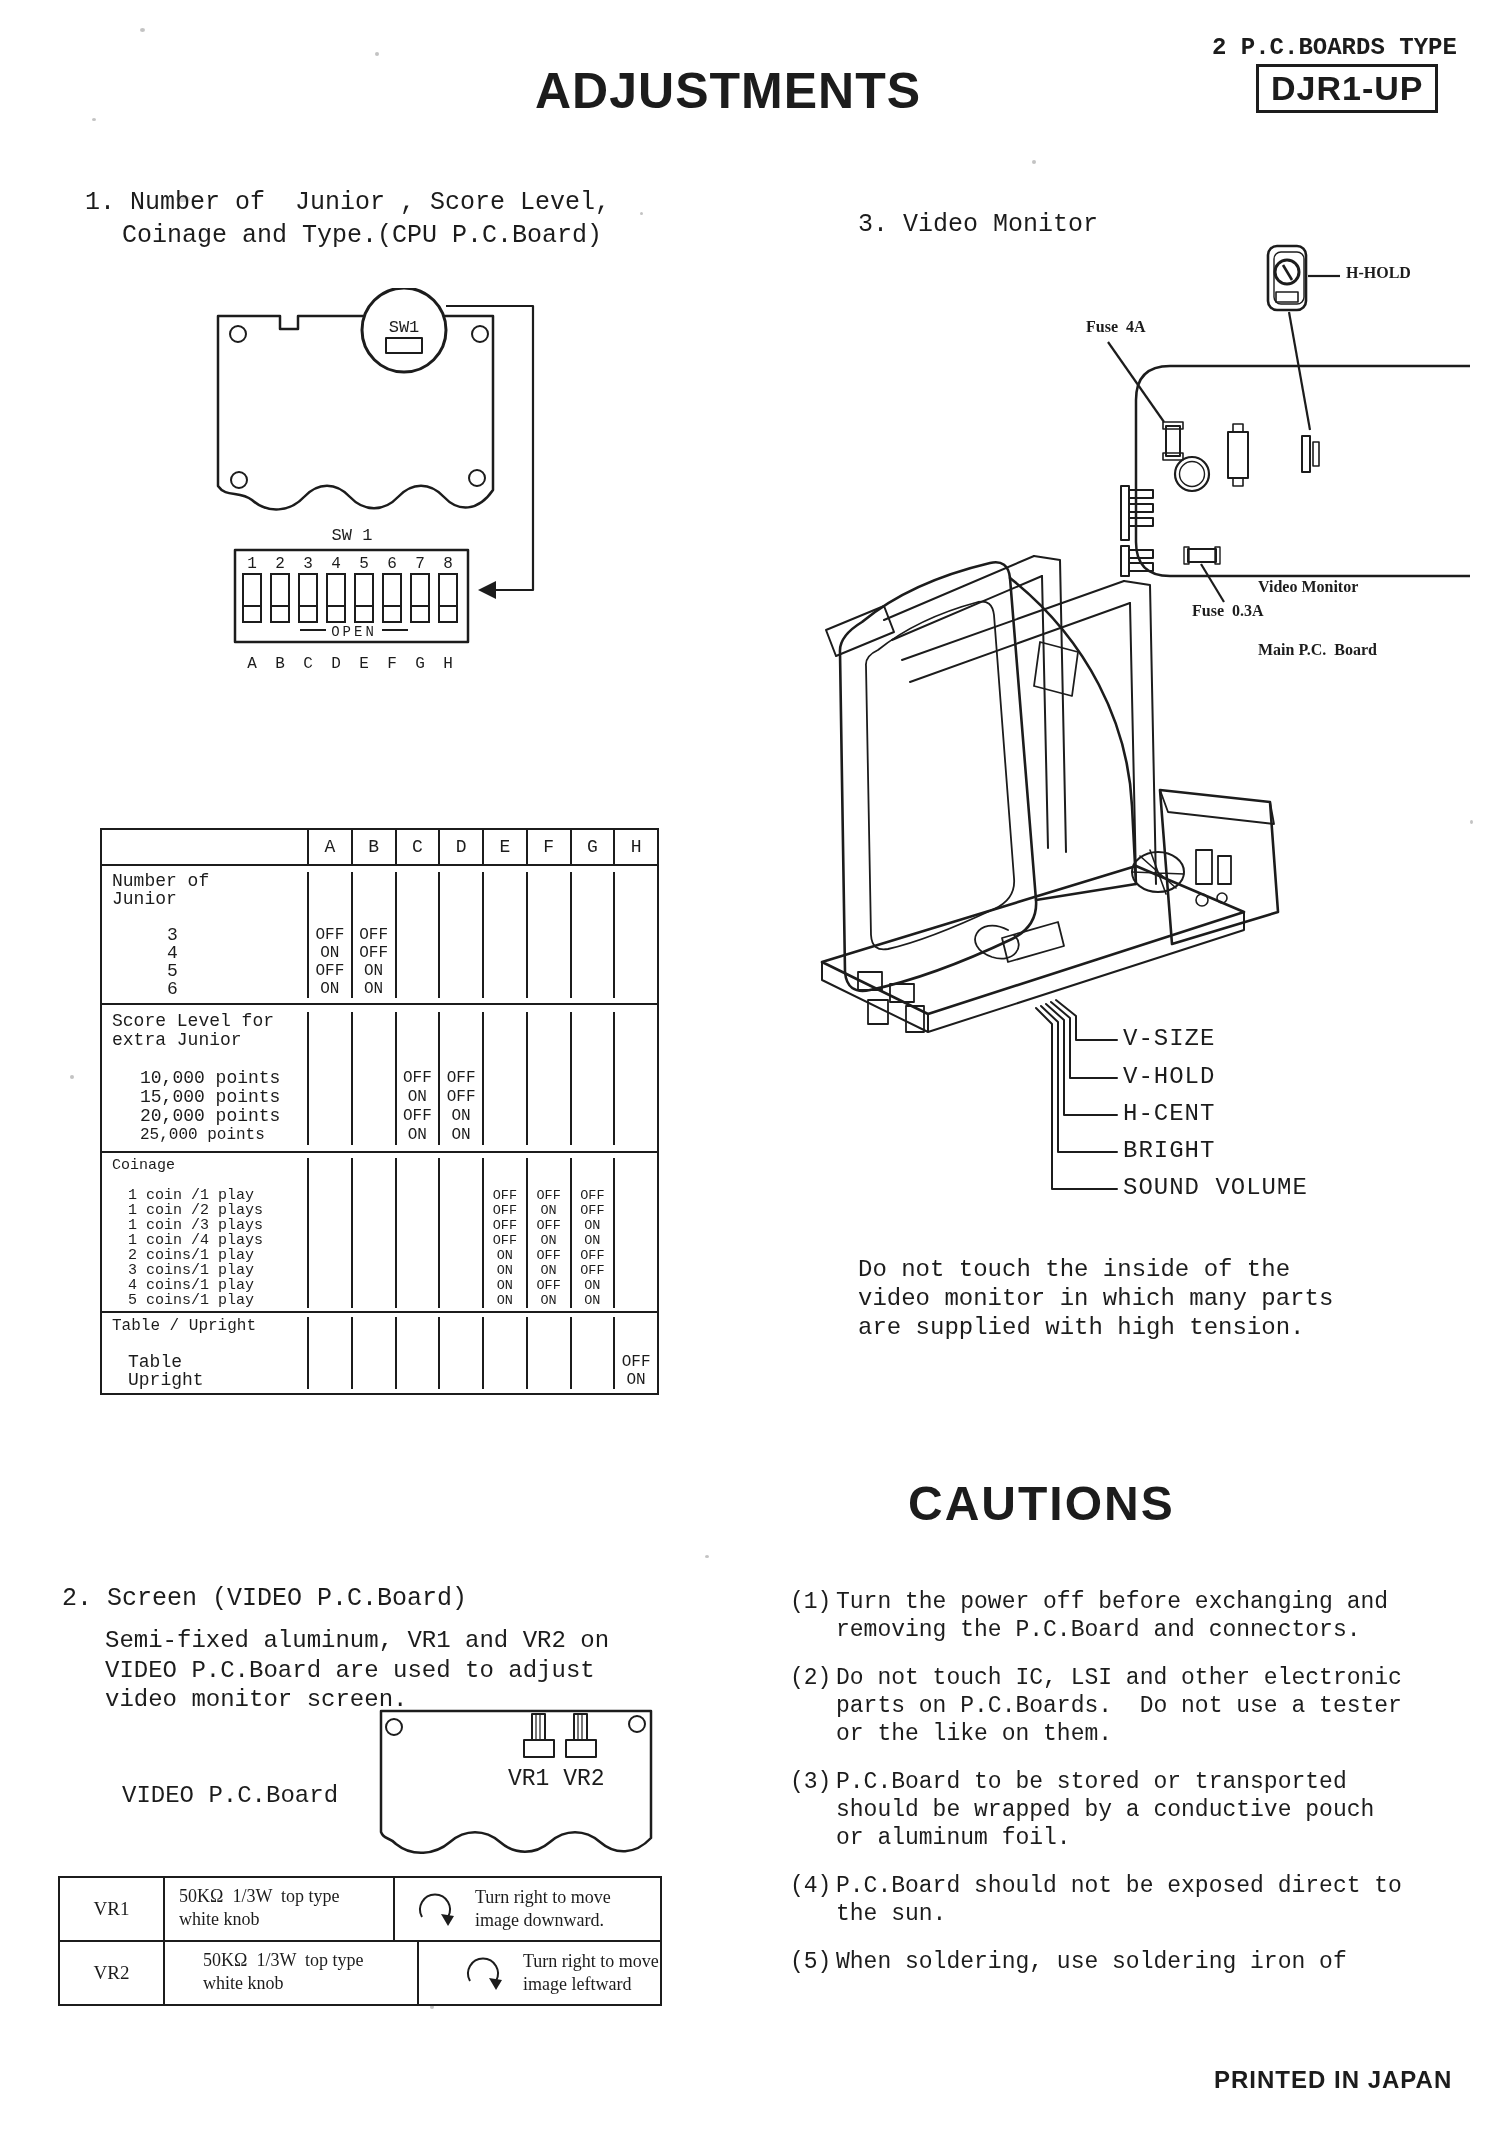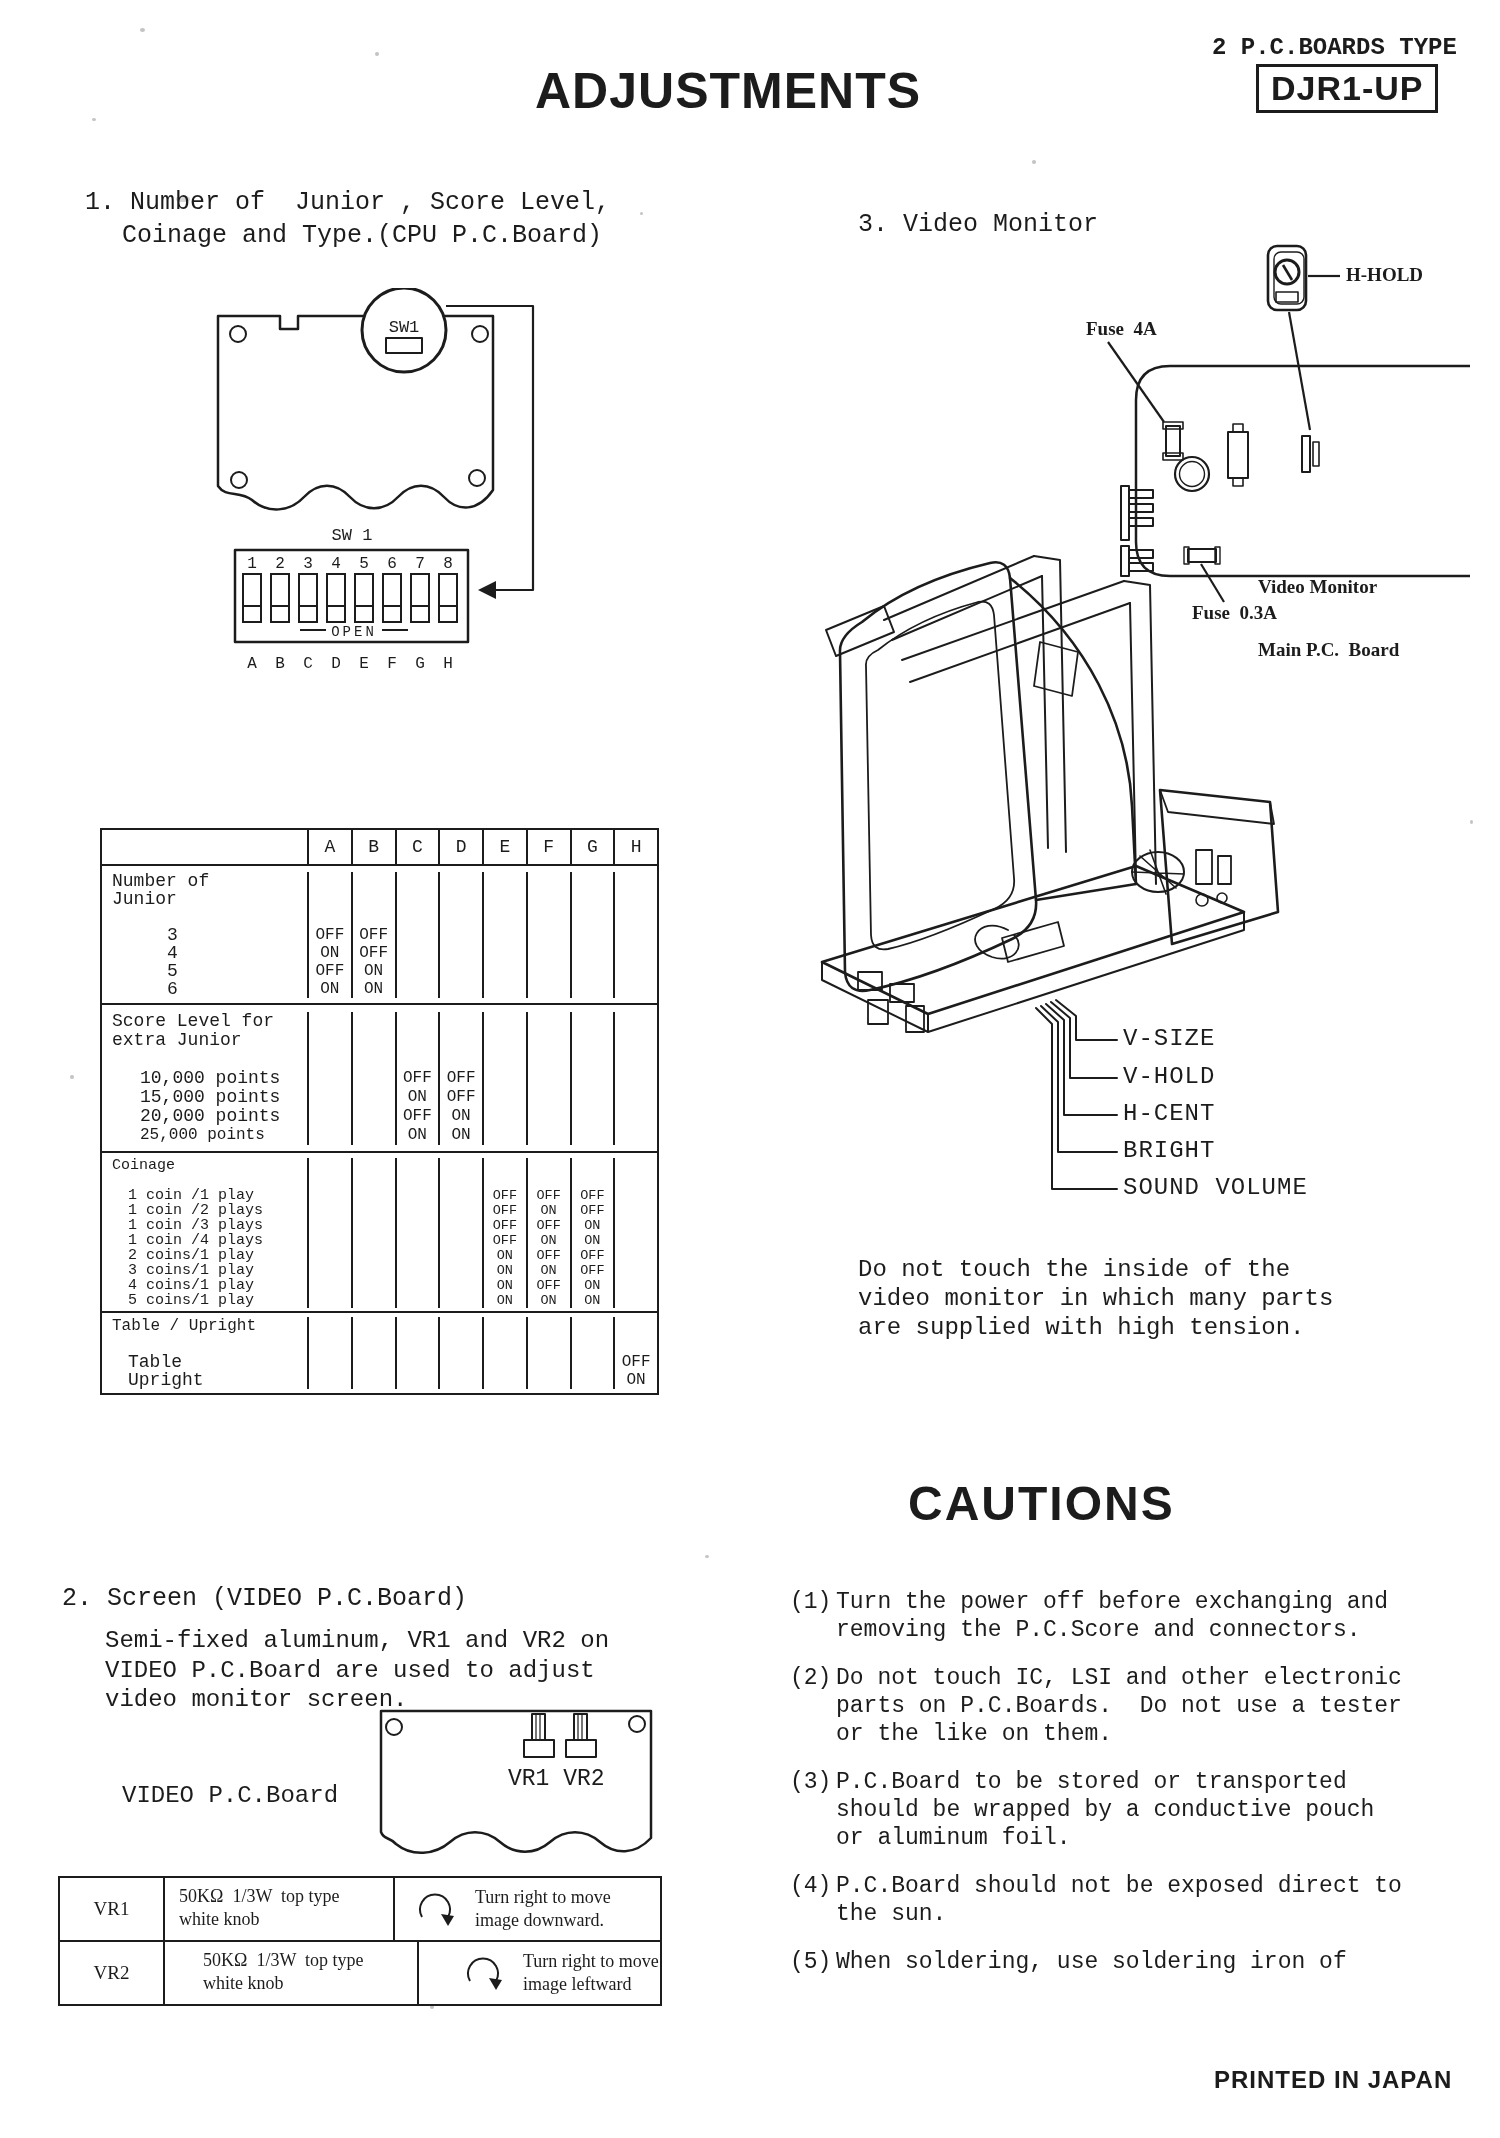--- a/index.html
+++ b/index.html
@@ -45,21 +45,21 @@
   
   .vr-table{ left:58px; top:1876px; width:600px; border:2.5px solid var(--ink); }
   .vr-row{ display:grid; grid-template-columns:105px 230px 1fr; border-bottom:2px solid var(--ink); height:62px; }
   .vr-row:last-child{ border-bottom:none;gap:24px; }
   .vr-name{ display:flex; align-items:center; justify-content:center; font-family:"Liberation Serif",serif; font-size:19px; border-right:2px solid var(--ink); }
   .vr-spec{ padding:7px 0 0 14px; font-family:"Liberation Serif",serif; font-size:18px; line-height:23px; border-right:2px solid var(--ink); white-space:pre; }
   .vr-action{ display:flex; align-items:center; padding-left:16px; }
   .vr-action-text{ font-family:"Liberation Serif",serif; font-size:18px; line-height:23px; white-space:pre; margin-left:18px; }
 
   
-  .dlabel{ font-family:"Liberation Serif",serif; font-weight:700; font-size:19px; white-space:pre; }
+  .dlabel{ font-family:"Liberation Serif",serif; font-weight:700; font-size:16px; white-space:pre; }
 
   .adj-label{ font-size:24px; letter-spacing:1px; white-space:pre; }
 
   .speck{ position:absolute; background:rgba(40,40,40,.28); border-radius:50%; }
 
   svg{ display:block; }
 </style>
 </head>
 <body>
 
@@ -551,21 +551,21 @@
   <div class="warn-line">video monitor in which many parts</div>
   <div class="warn-line">are supplied with high tension.</div>
 </div>
 
 <div class="abs cautions-title" style="left:908px; top:1476px;">CAUTIONS</div>
 <div class="abs" style="left:790px; top:1588px; width:680px;" id="cautions-list">
     <div class="caution-item">
       <div class="c-num">(1)</div>
       <div>
         <div class="c-line">Turn the power off before exchanging and</div>
-        <div class="c-line">removing the P.C.Score and connectors.</div>
+        <div class="c-line">removing the P.C.Board and connectors.</div>
       </div>
     </div>
     <div class="caution-item">
       <div class="c-num">(2)</div>
       <div>
         <div class="c-line">Do not touch IC, LSI and other electronic</div>
         <div class="c-line">parts on P.C.Boards.  Do not use a tester</div>
         <div class="c-line">or the like on them.</div>
       </div>
     </div>

